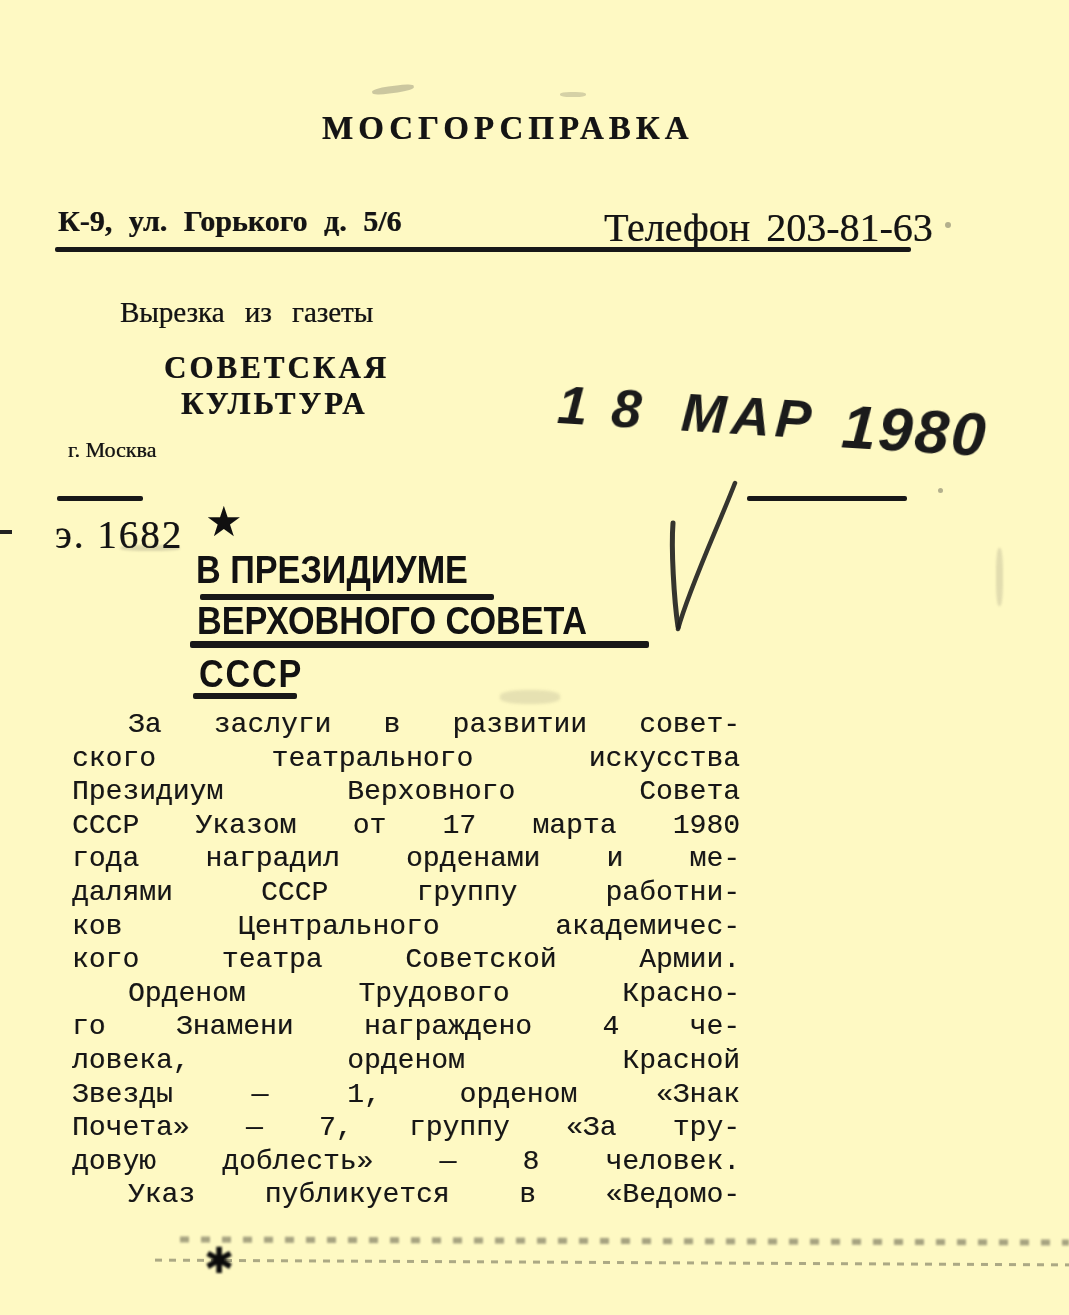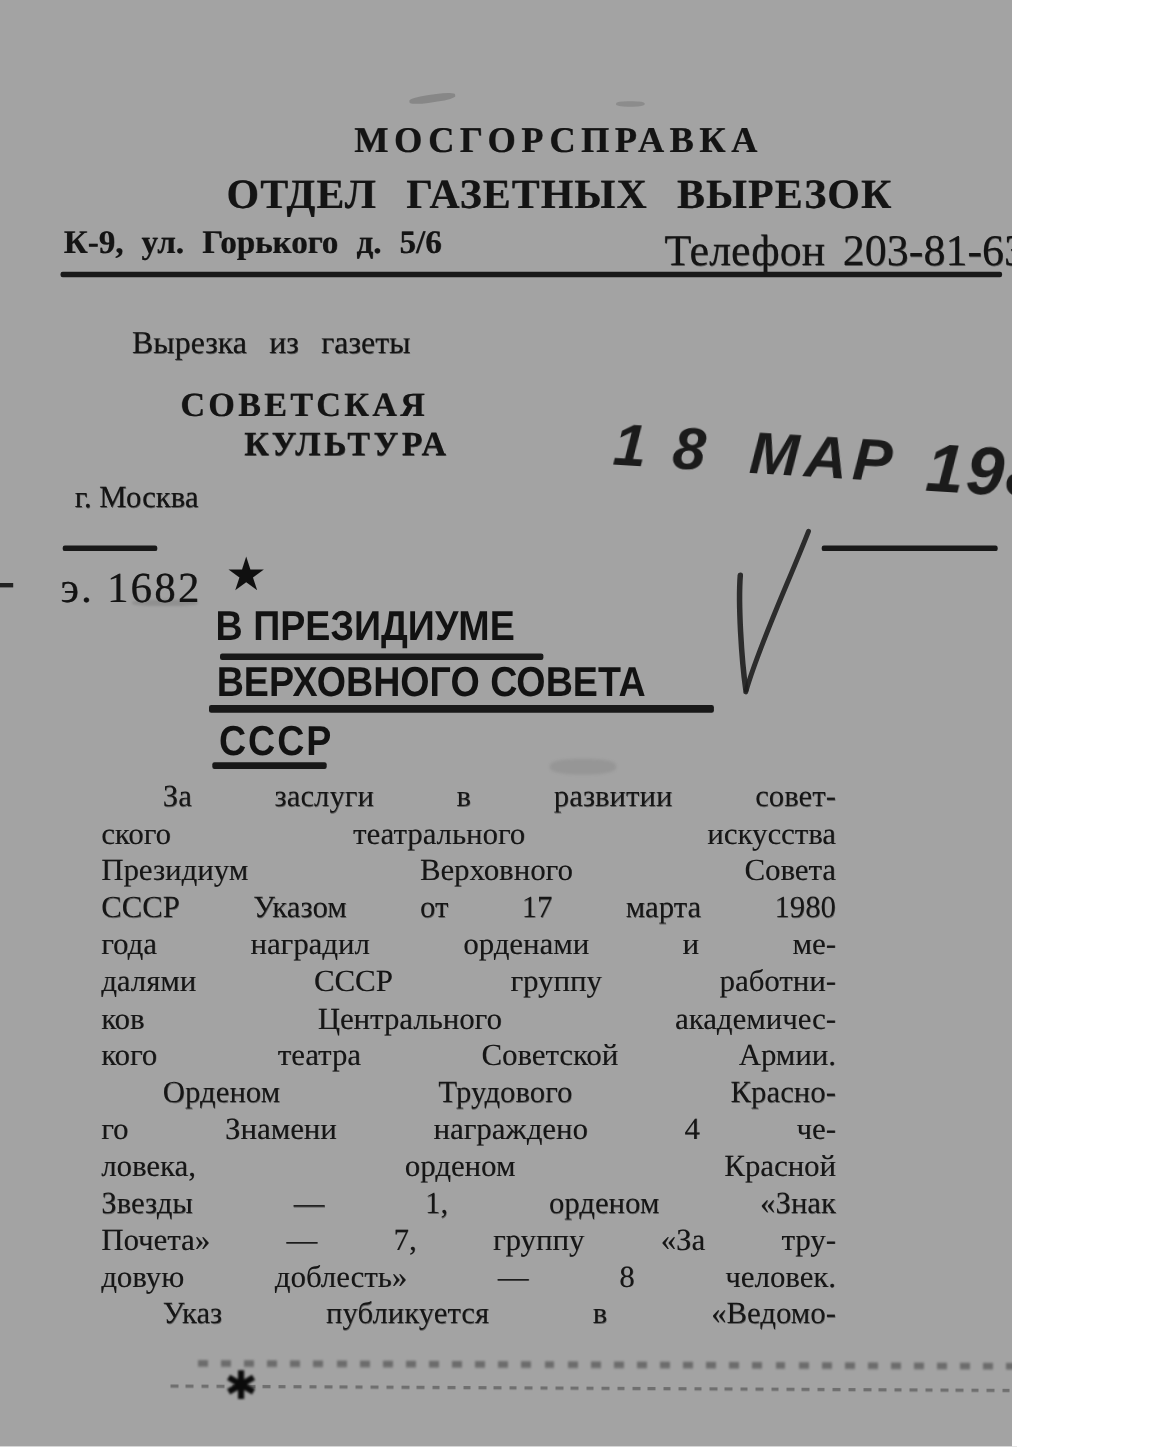--- a/index.html
+++ b/index.html
@@ -1,20 +1,20 @@
 <!DOCTYPE html>
 <html lang="ru"><head>
 <meta charset="utf-8">
 <style>
   html, body { margin: 0; padding: 0; background: #ffffff; }
   .page {
     position: relative;
-    width: 920px;
+    width: 1069px;
     height: 1315px;
-    background: #a3a3a3;
+    background: #fef9c3;
     color: #141414;
     overflow: hidden;
     font-family: "Liberation Serif", serif;
   }
   .abs { position: absolute; }
   .ink { text-shadow: 0.4px 0.4px 0 rgba(15,15,15,.5), -0.3px 0.2px 0 rgba(15,15,15,.3); }
 
   .org-name {
     left: 322px; top: 110px;
     font-size: 33px; font-weight: bold;
@@ -36,22 +36,22 @@
   .rule {
     background: #181818; border-radius: 2px; filter: blur(0.4px);
   }
   .header-rule { left: 55px; top: 247px; width: 856px; height: 5px; }
   .source-label {
     left: 120px; top: 296px;
     font-size: 29px; word-spacing: 13px; white-space: nowrap;
   }
   .np-line { font-size: 31px; font-weight: bold; letter-spacing: 3px; white-space: nowrap; }
   .np1 { left: 164px; top: 350px; }
-  .np2 { left: 181px; top: 386px; margin-left: 41px; }
-  .city { left: 68px; top: 437px; font-size: 28px; white-space: nowrap; }
+  .np2 { left: 181px; top: 386px; }
+  .city { left: 68px; top: 437px; font-size: 22px; white-space: nowrap; }
 
   .stamp {
     left: 560px; top: 366px;
     transform: rotate(3.5deg);
     transform-origin: left top;
     font-family: "Liberation Sans", sans-serif;
     font-weight: bold; font-style: italic;
     color: #1b1b1b; white-space: nowrap;
     filter: blur(0.4px);
   }
@@ -75,22 +75,22 @@
   .h0 { left: 196px; top: 549px; }
   .h1 { left: 197px; top: 600px; }
   .h2 { left: 199px; top: 653px; letter-spacing: 2px; }
   .u0 { left: 200px; top: 594px; width: 294px; height: 6px; }
   .u1 { left: 190px; top: 641px; width: 459px; height: 7px; }
   .u2 { left: 193px; top: 693px; width: 104px; height: 6px; }
 
   .checkmark { left: 650px; top: 477px; filter: blur(0.4px); }
 
   .body-col {
-    left: 92px; top: 708px; width: 668px;
-    font-family: Liberation Serif, serif;
+    left: 72px; top: 708px; width: 668px;
+    font-family: Liberation Mono, monospace;
     font-size: 28px; color: #161616;
   }
   .bline {
     height: 33.6px; line-height: 33.6px;
     text-align: justify; text-align-last: justify;
     white-space: normal;
     text-shadow: 0.4px 0.3px 0 rgba(20,20,20,.45);
   }
   .bline.first { padding-left: 56px; }
 
@@ -125,21 +125,20 @@
 
   <div class="abs sp1"></div>
   <div class="abs sp2"></div>
   <div class="abs speck sp4"></div>
   <div class="abs sp3"></div>
   <div class="abs sp5"></div>
   <div class="abs sp6"></div>
   <div class="abs speck sp7"></div>
 
   <div class="abs org-name ink">МОСГОРСПРАВКА</div>
-  <div class="abs dept ink">ОТДЕЛ ГАЗЕТНЫХ ВЫРЕЗОК</div>
   <div class="abs address ink">К-9, ул. Горького д. 5/6</div>
   <div class="abs phone ink">Телефон 203-81-63</div>
   <div class="abs rule header-rule"></div>
 
   <div class="abs source-label ink">Вырезка из газеты</div>
   <div class="abs np-line np1 ink">СОВЕТСКАЯ</div>
   <div class="abs np-line np2 ink">КУЛЬТУРА</div>
   <div class="abs city ink">г. Москва</div>
 
   <div class="abs stamp">

